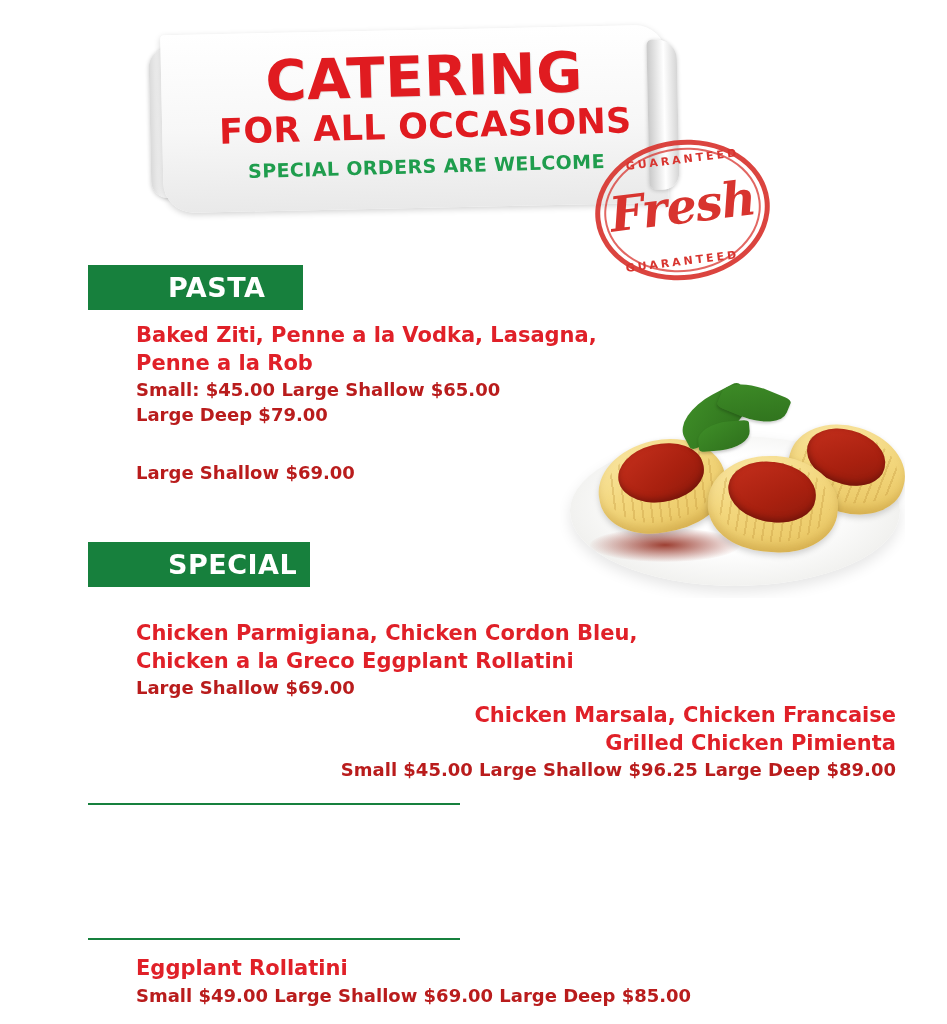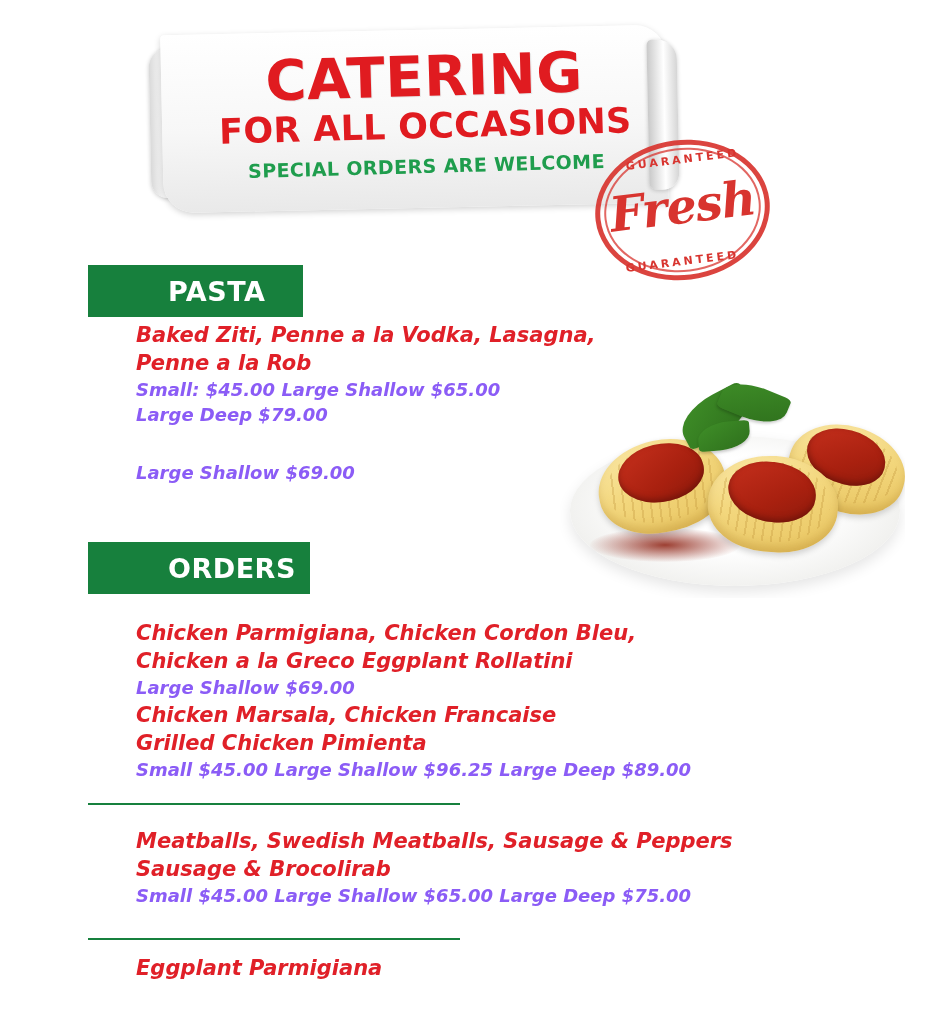--- a/index.html
+++ b/index.html
@@ -140,46 +140,46 @@
     color: #d8342f;
     font-family: "DejaVu Sans", sans-serif;
     transform: rotate(-7deg);
   }
   .stamp-top { top: 13px; }
   .stamp-bottom { bottom: 12px; }
 
   
   .section-header {
     position: absolute;
-    height: 52px;
+    height: 45px;
     background: #17803d;
     display: flex;
     align-items: center;
     padding: 0 16px 0 80px;
   }
   .section-header span {
     color: #ffffff;
     font-size: 27px;
     font-weight: 700;
     font-family: "DejaVu Sans", sans-serif;
     letter-spacing: 0.5px;
   }
 
   
-  .entry { position: absolute; font-style: italic; }
+  .entry { position: absolute; }
   .dish {
     color: #e02028;
     font-size: 21px;
     font-weight: 700;
     font-family: "DejaVu Sans", sans-serif;
     line-height: 1.32;
     white-space: pre-line;
   }
   .price {
-    color: #8b5cf6;
+    color: #b91c1c;
     font-size: 18px;
     font-weight: 700;
     font-family: "DejaVu Sans", sans-serif;
     line-height: 1.38;
     white-space: pre-line;
     margin-top: 1px;
   }
   .divider {
     position: absolute;
     height: 2px;
@@ -295,42 +295,38 @@
 Penne a la Rob</div>
     <div class="price">Small: $45.00  Large Shallow $65.00
 Large Deep $79.00</div>
   </div>
 
   <div class="entry" style="left:136px; top:460px; width:500px;">
     <div class="price">Large Shallow  $69.00</div>
   </div>
 
   <div class="section-header" style="left:88px; top:542px; width:222px;">
-    <span>ORDERS</span>
+    <span>SPECIAL</span>
   </div>
 
   <div class="entry" style="left:136px; top:596px; width:720px;margin-top:24px;">
     <div class="dish">Chicken Parmigiana, Chicken Cordon Bleu,
 Chicken a la Greco Eggplant Rollatini</div>
     <div class="price">Large Shallow $69.00</div>
   </div>
 
-  <div class="entry" style="left:136px; top:702px; width:760px;">
+  <div class="entry" style="left:136px; top:702px; width:760px;text-align:right;">
     <div class="dish">Chicken Marsala, Chicken Francaise
 Grilled Chicken Pimienta</div>
     <div class="price">Small $45.00   Large Shallow $96.25   Large Deep $89.00</div>
   </div>
 
   <div class="divider" style="left:88px; top:803px; width:372px;"></div>
 
-  <div class="entry" style="left:136px; top:828px; width:790px;">
-    <div class="dish">Meatballs, Swedish Meatballs, Sausage &amp; Peppers
-Sausage &amp; Brocolirab</div>
-    <div class="price">Small $45.00  Large Shallow $65.00   Large Deep $75.00</div>
-  </div>
 
   <div class="divider" style="left:88px; top:938px; width:372px;"></div>
 
   <div class="entry" style="left:136px; top:955px; width:790px;">
-    <div class="dish">Eggplant Parmigiana</div>
+    <div class="dish">Eggplant Rollatini</div>
+    <div class="price">Small $49.00  Large Shallow $69.00  Large Deep $85.00</div>
   </div>
 
 </div>
 
 </body></html>

